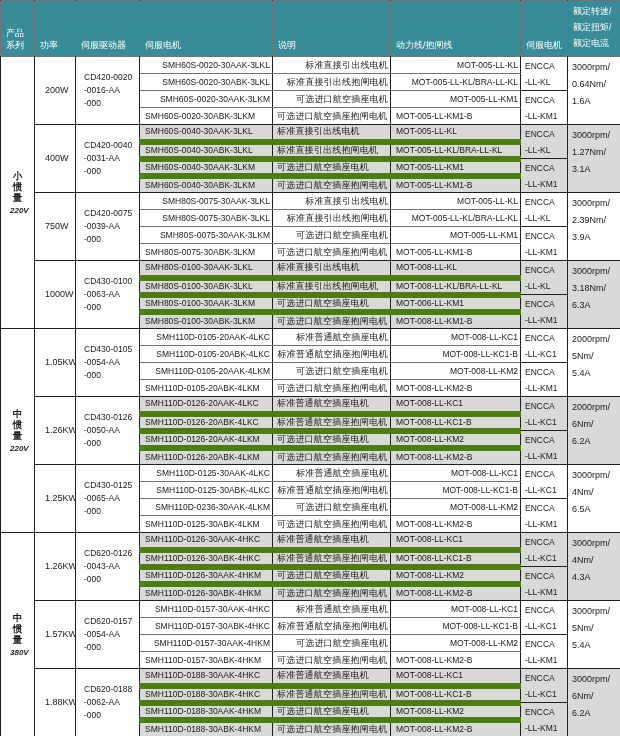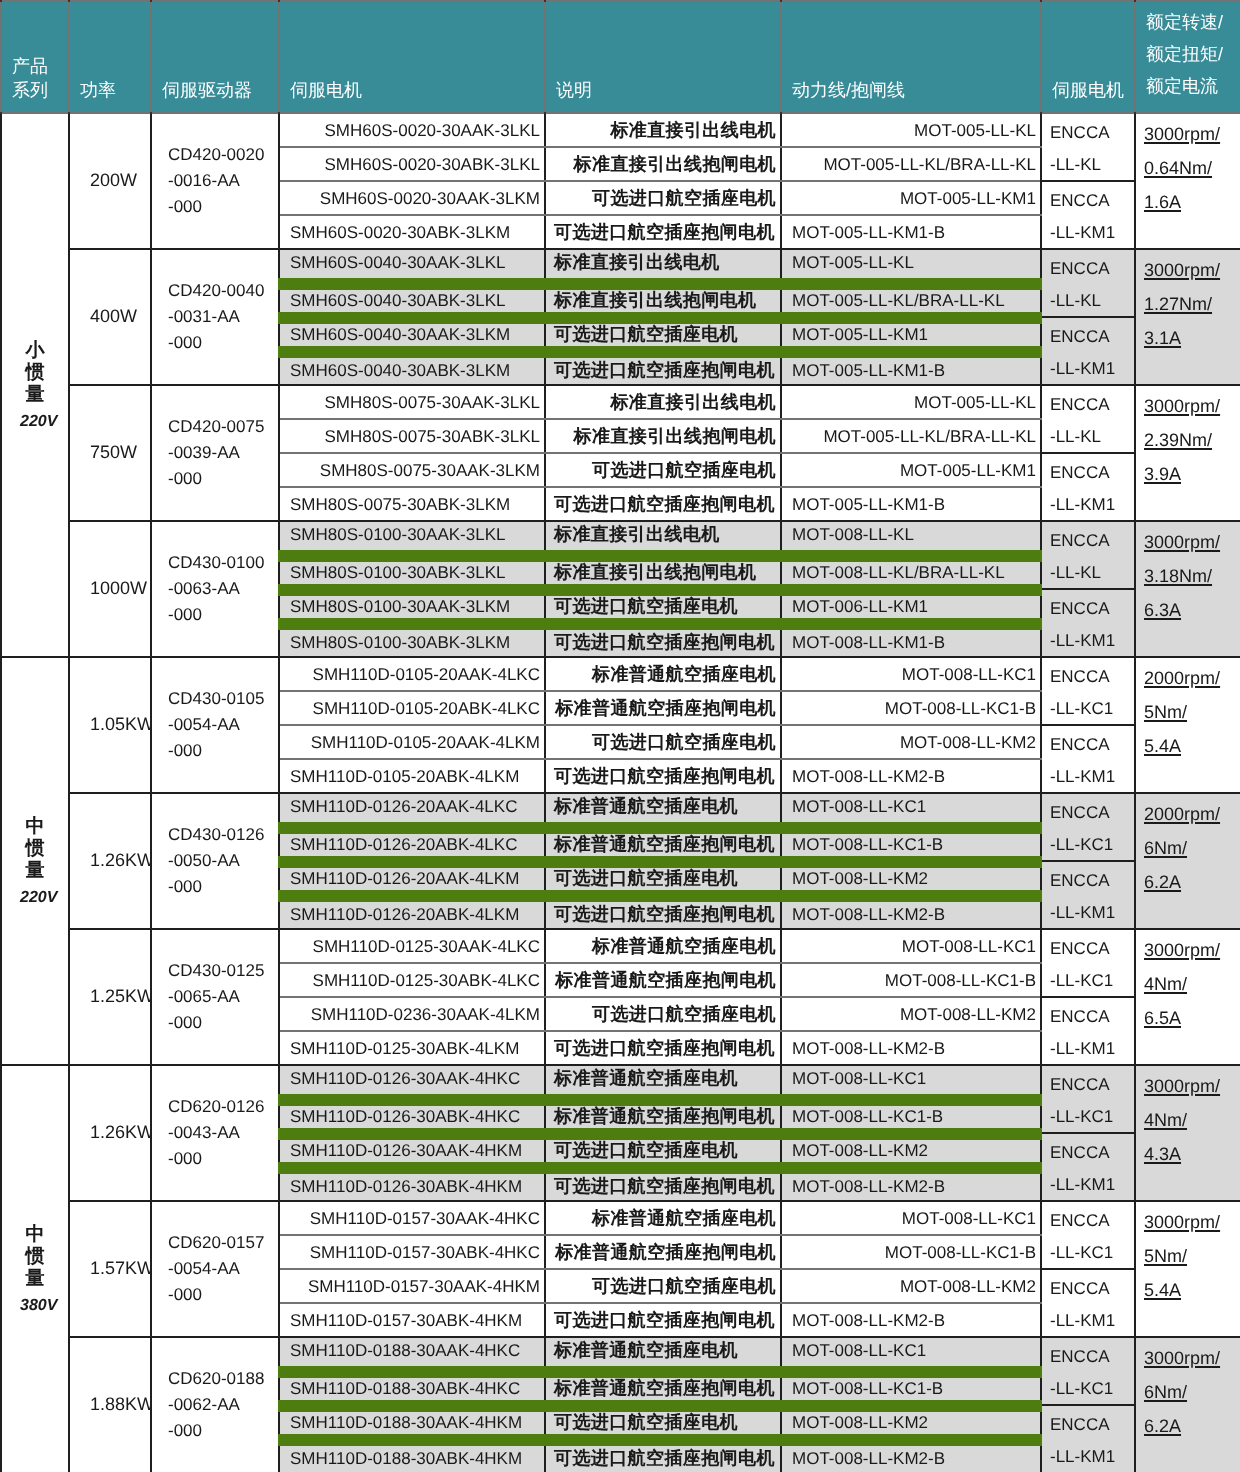--- a/index.html
+++ b/index.html
@@ -26,23 +26,23 @@
     background:#fff;white-space:nowrap;
   }
   td.sh{background:var(--row-shade,#d9d9d9);}
   td.inner-w{border-bottom:1px solid #737373;text-align:right;}
   td.inner-s{border-bottom:6px solid #4d7c0f;}
   td.series-cell{text-align:center;padding:0 9px;white-space:normal;}
   td.series-cell .s-label{font-weight:bold;font-size:9.5px;display:block;}
   td.series-cell .s-volt{font-weight:bold;font-size:8px;display:block;margin-top:2px;font-style:italic;}
   td.power-cell{font-size:9px;padding-left:10px;margin-top:48px;}
   td.drive-cell{font-size:8.5px;line-height:13px;white-space:pre-line;padding-left:8px;}
-  td.desc-cell{font-weight:bold;font-size:9px;letter-spacing:.2px;padding-left:4px;}
+  td.desc-cell{font-weight:normal;font-size:9px;letter-spacing:.2px;padding-left:4px;}
   td.encoder-cell{line-height:16px;white-space:pre-line;vertical-align:middle;padding-left:4px;}
-  td.rating-cell{vertical-align:top;line-height:17px;white-space:pre-line;padding-top:2px;padding-left:4px;font-size:9px;text-decoration:underline;}
+  td.rating-cell{vertical-align:top;line-height:17px;white-space:pre-line;padding-top:2px;padding-left:4px;font-size:9px;}
 </style>
 </head>
 <body>
 
 <div class="page">
   <table>
     <colgroup>
         <col style="width: 34px;">
         <col style="width: 41px;">
         <col style="width: 64px;">

